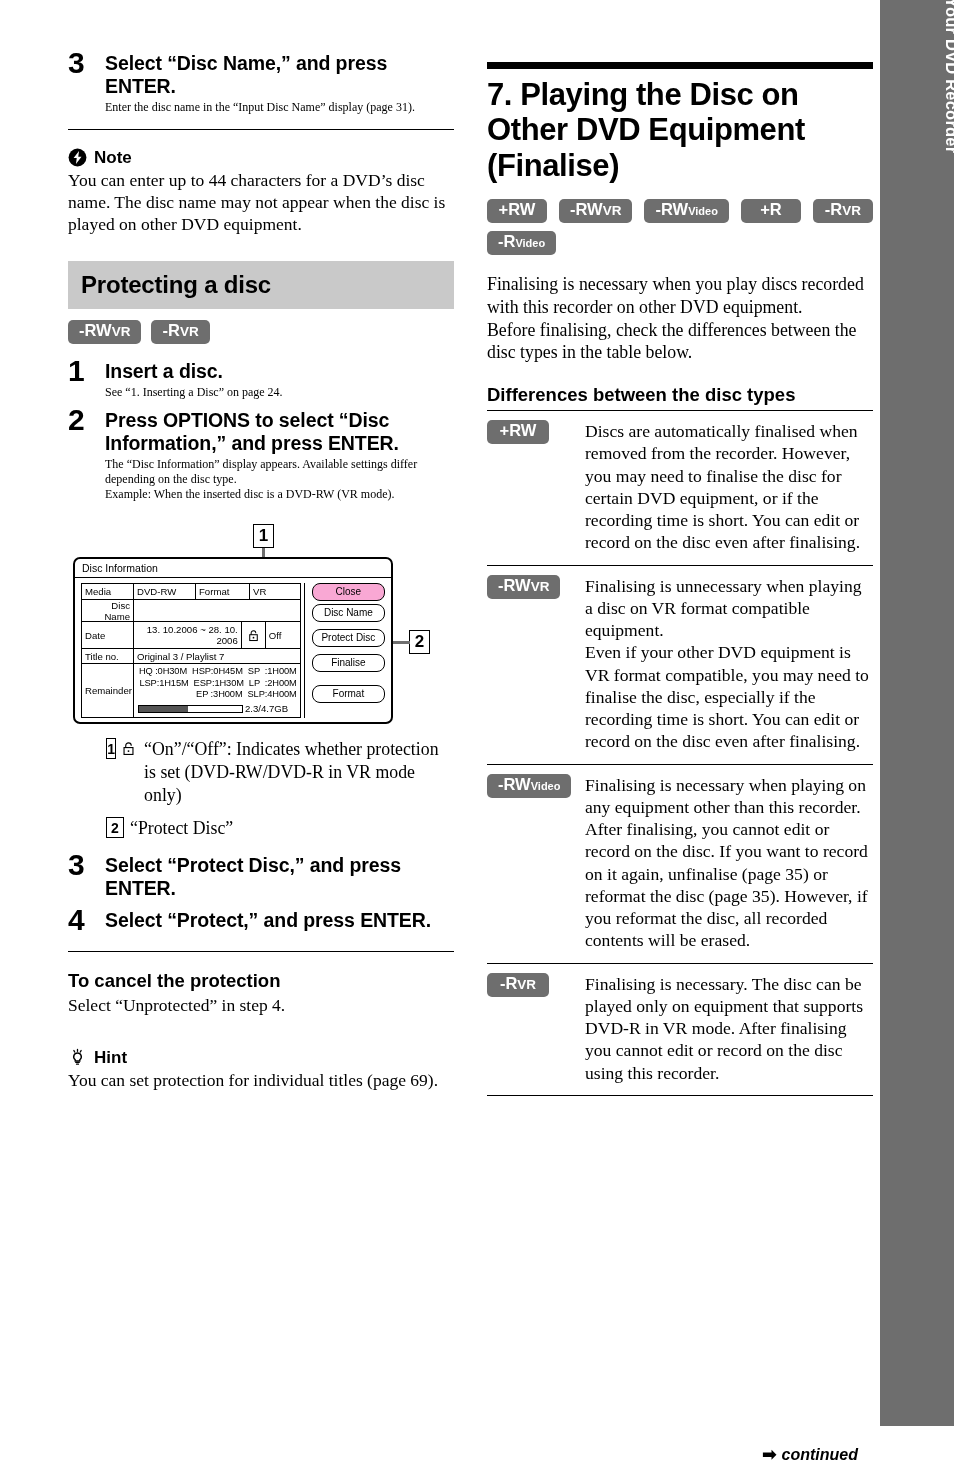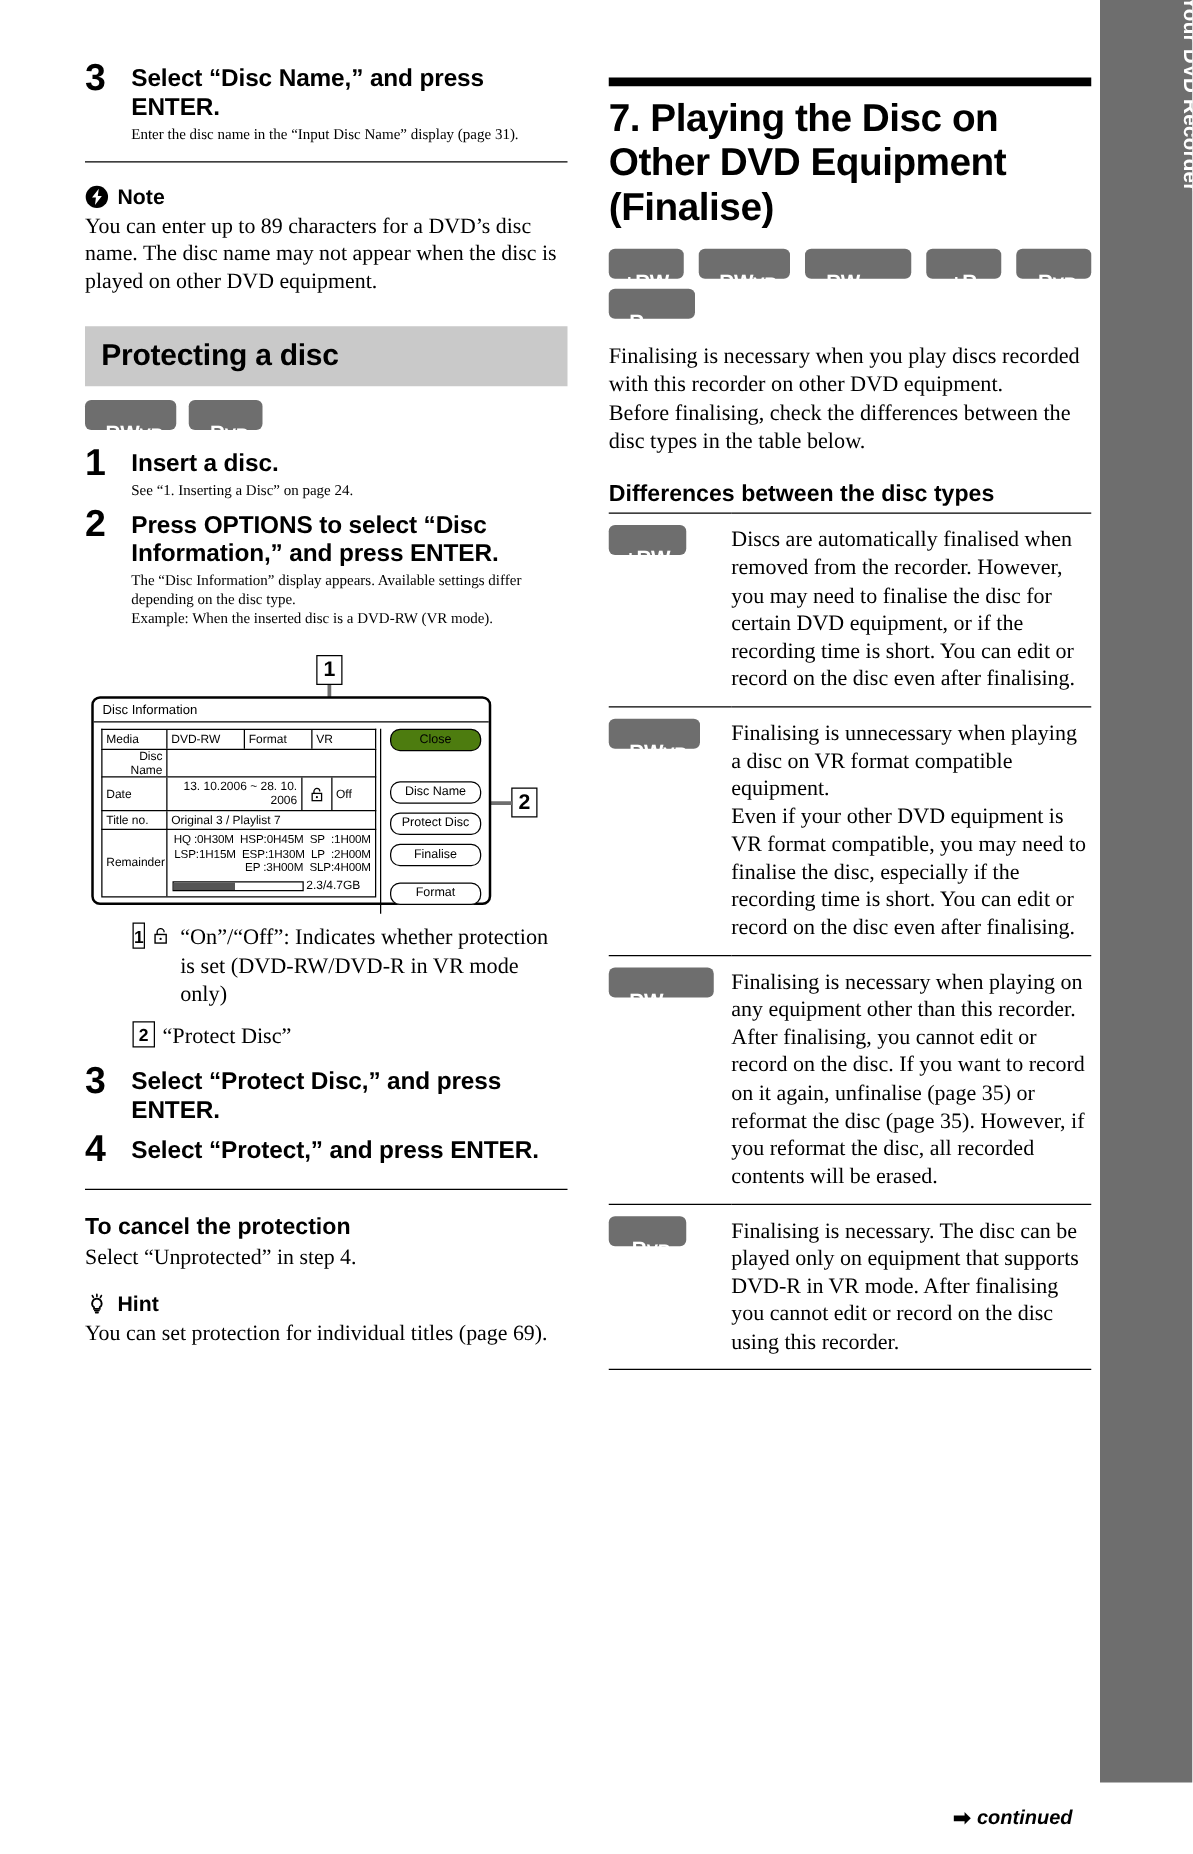--- a/index.html
+++ b/index.html
@@ -72,21 +72,21 @@
     font-family:"Liberation Sans", sans-serif; font-weight:bold; font-size:24px;
     letter-spacing:-0.2px;
   }
 
   
   .badges { display:flex; flex-wrap:wrap; gap:8px 10px; margin-top:11px; }
   .badge {
     background:#6e6e6e; color:#fff; border-radius:5px;
     font-family:"Liberation Sans", sans-serif; font-weight:bold;
     display:inline-flex; align-items:baseline; justify-content:center;
-    padding:18px 11px 3px 11px; height:24px; line-height:19px;
+    padding:1px 11px 3px 11px; height:24px; line-height:19px;
     font-size:16.5px; white-space:nowrap;
   }
   .badge .sm  { font-size:13.5px; }
   .badge .sm2 { font-size:11px; }
 
   
   .big-head {
     font-family:"Liberation Sans", sans-serif; font-weight:bold;
     font-size:31px; line-height:1.14; letter-spacing:-0.4px;
   }
@@ -144,21 +144,21 @@
   .rem-bar-row { display:flex; align-items:center; gap:2px; margin-top:2px; }
   .rem-bar { width:105px; height:8px; border:1.2px solid #000; background:#fff; position:relative; }
   .rem-bar i { position:absolute; left:0; top:0; bottom:0; width:48%; background:#555; display:block; }
   .rem-cap { font-family:"Liberation Sans", sans-serif; font-size:9.6px; }
 
   .sbtn {
     border:1.4px solid #000; border-radius:8px; background:#fff;
     font-family:"Liberation Sans", sans-serif; font-size:10px;
     text-align:center; padding:2px 2px 3px 2px; margin-bottom:7px;
   }
-  .sbtn.close { background:#4d7c0f; margin-bottom:24px; }
+  .sbtn.close { background:#f9a8d4; margin-bottom:3px; }
 
   
   .cnum {
     position:absolute; width:21px; height:24px; border:1.8px solid #000;
     background:#fff; font-family:"Liberation Sans", sans-serif; font-weight:bold;
     font-size:17px; display:flex; align-items:center; justify-content:center;
   }
   .lead { position:absolute; background:#6e6e6e; }
 
   
@@ -209,21 +209,21 @@
     <div style="margin-top:18px;">
       <div class="callout-head">
         <span class="ico">
           <svg viewBox="0 0 20 20" width="19" height="19">
               <circle cx="10" cy="10" r="9.4" fill="#000"></circle>
               <path d="M11.6 3.2 5.9 10.6h3.3L8.4 16.8l5.8-7.6h-3.4z" fill="#fff"></path>
             </svg>
         </span>
         <span>Note</span>
       </div>
-      <div class="callout-body">You can enter up to 89 characters for a DVD’s disc name. The disc name may not appear when the disc is played on other DVD equipment.</div>
+      <div class="callout-body">You can enter up to 44 characters for a DVD’s disc name. The disc name may not appear when the disc is played on other DVD equipment.</div>
     </div>
 
     <div class="sect-bar">
       <span class="sect-bar-txt">Protecting a disc</span>
     </div>
 
     <div class="badges">
       <span class="badge">
           <span>-RW</span>
           <span class="sm">VR</span>
@@ -347,21 +347,21 @@
       </div>
     </div>
 
     <hr class="rule-thin" style="margin-top:16px;">
 
     <div style="margin-top:18px;">
       <div class="sub-head" style="margin:0 0 2px 0;">To cancel the protection</div>
       <div class="callout-body">Select “Unprotected” in step 4.</div>
     </div>
 
-    <div style="margin-top:18px;">
+    <div style="margin-top:32px;">
       <div class="callout-head">
         <span class="ico">
           <svg viewBox="0 0 20 20" width="19" height="19">
             <path d="M6.2 2.6 7 4.2M10 1.6v1.8M13.8 2.6 13 4.2" stroke="#000" stroke-width="1.4" fill="none" stroke-linecap="round"></path>
             <path d="M10 5.2a4 4 0 0 0-2.4 7.2v1.3h4.8v-1.3A4 4 0 0 0 10 5.2z" fill="none" stroke="#000" stroke-width="1.5"></path>
             <path d="M8.2 15.2h3.6M9 17h2" stroke="#000" stroke-width="1.4" stroke-linecap="round"></path>
           </svg>
         </span>
         <span>Hint</span>
       </div>

